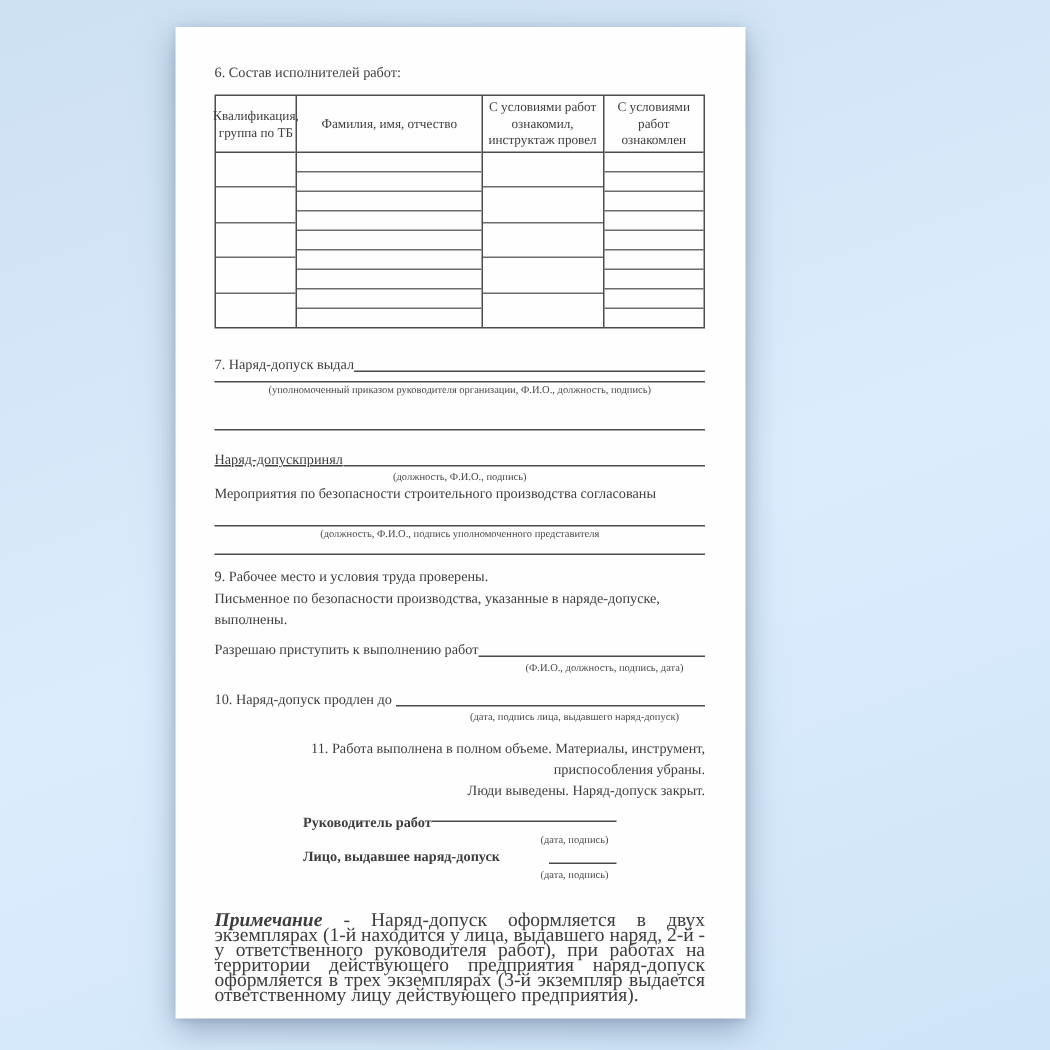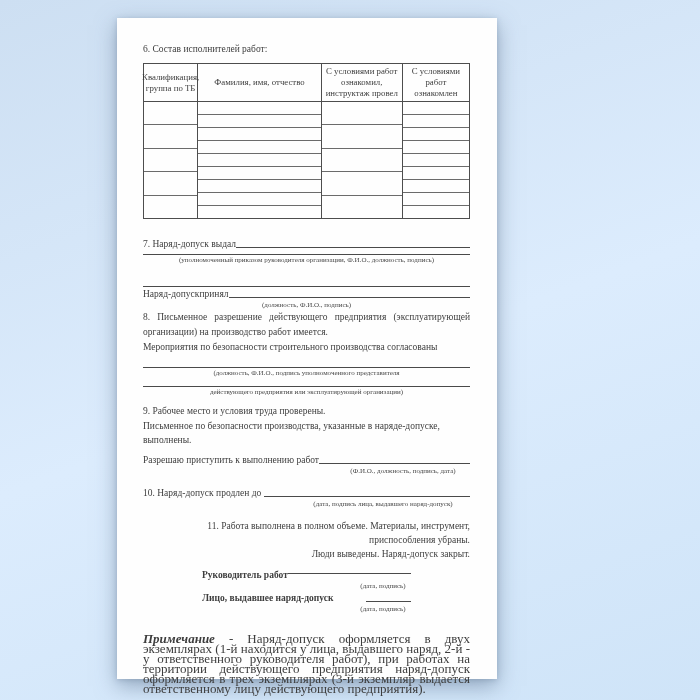--- a/index.html
+++ b/index.html
@@ -101,33 +101,31 @@
 
   <div class="fillrow" style="margin-top:19px;">
     <span class="lbl">7. Наряд-допуск выдал</span>
     <span class="fill"></span>
   </div>
   <div class="rule" style="margin-top:4px;"></div>
   <div class="cap" style="margin-top:1px;">(уполномоченный приказом руководителя организации, Ф.И.О., должность, подпись)</div>
 
   <div class="rule" style="margin-top:22px;"></div>
 
-  <div class="fillrow" style="margin-top:1px;">
+  <div class="fillrow" style="margin-top:14px;text-decoration:underline;">
     <span class="lbl">Наряд-допускпринял</span>
     <span class="fill"></span>
   </div>
   <div class="cap" style="margin-top:1px;">(должность, Ф.И.О., подпись)</div>
 
-  <p class="para just" style="margin-top:1px;">8. Письменное разрешение действующего предприятия  (эксплуатирующей организации) на производство работ имеется.</p>
   <div class="t" style="margin-top:3px;">Мероприятия по безопасности строительного производства согласованы</div>
 
   <div class="rule" style="margin-top:14px;"></div>
   <div class="cap" style="margin-top:1px;">(должность, Ф.И.О., подпись уполномоченного представителя</div>
   <div class="rule" style="margin-top:9px;"></div>
-  <div class="cap" style="margin-top:1px;">действующего предприятия или эксплуатирующей организации)</div>
 
   <p class="para" style="margin-top:8px;">
     <span>9. Рабочее место и условия труда проверены.</span><br>
     <span>Письменное по безопасности производства, указанные в наряде-допуске, выполнены.</span>
   </p>
 
   <div class="fillrow" style="margin-top:6px;">
     <span class="lbl">Разрешаю приступить к выполнению работ</span>
     <span class="fill"></span>
   </div>

